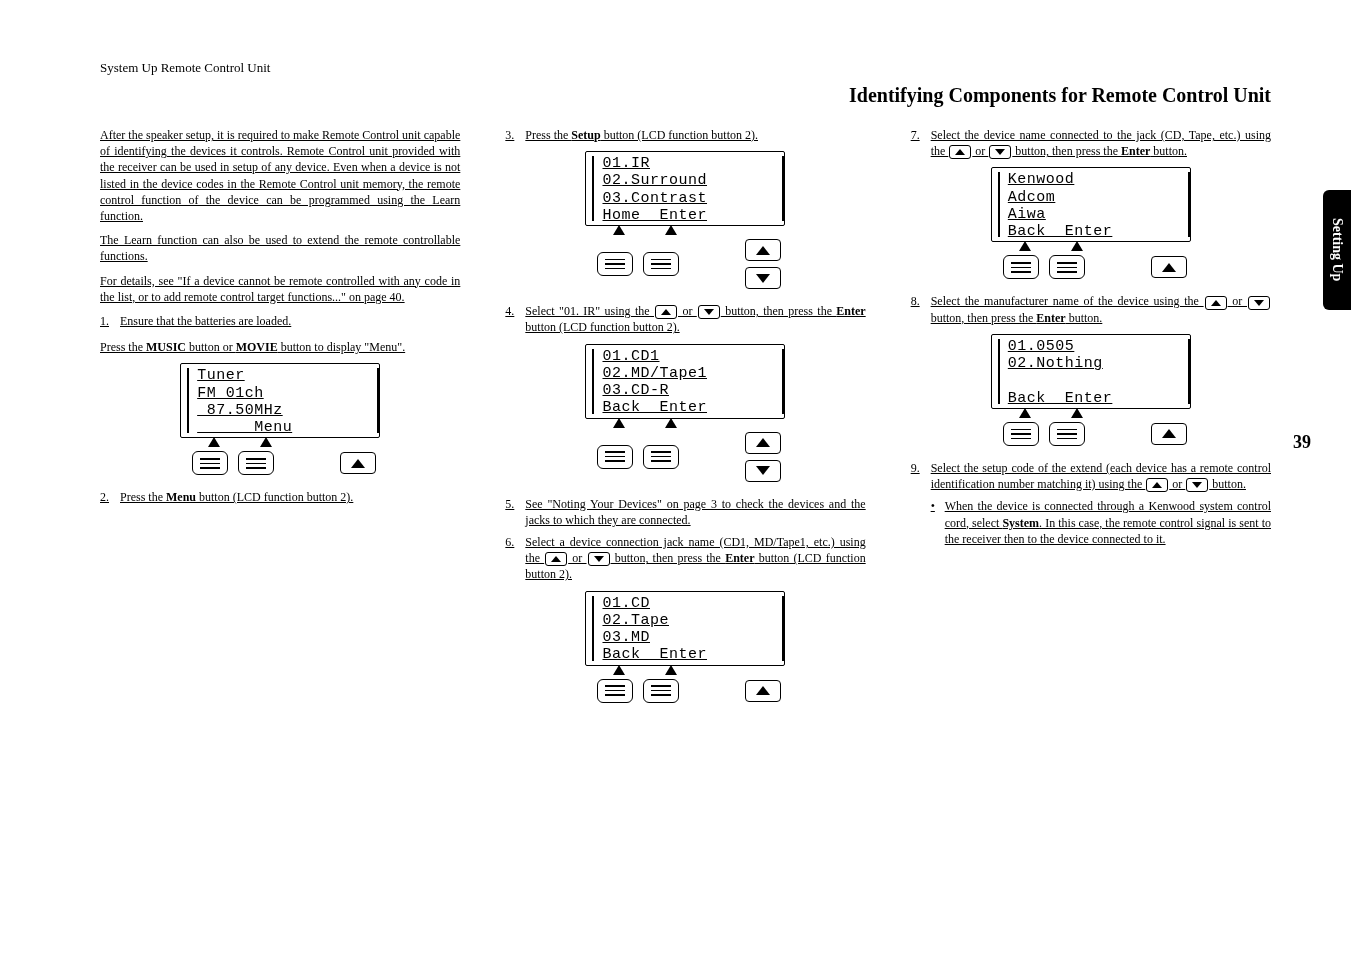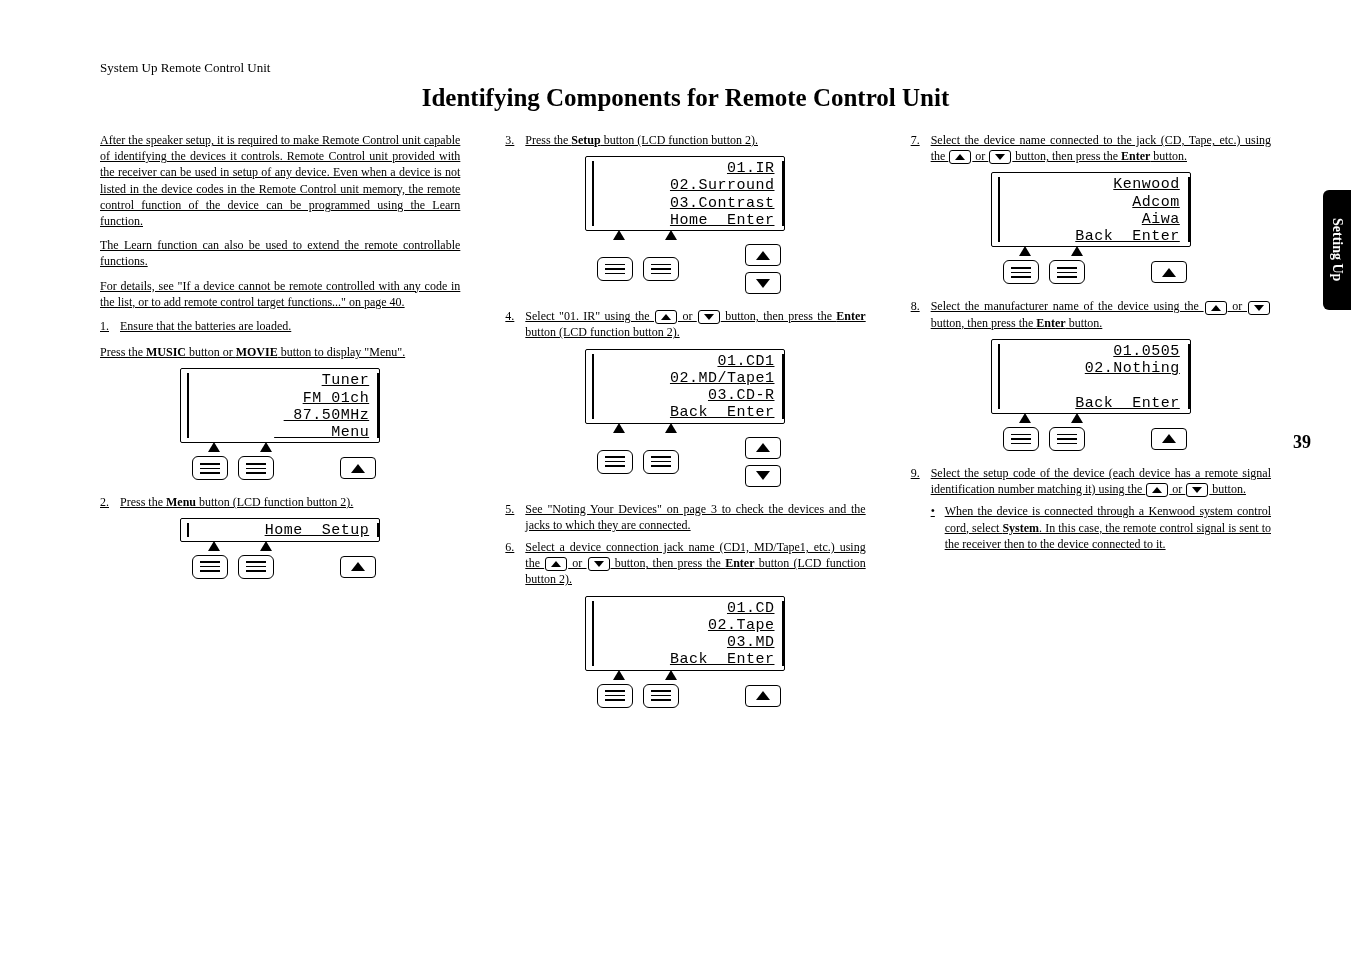--- a/index.html
+++ b/index.html
@@ -11,22 +11,22 @@
     width: 1351px;
     height: 954px;
     position: relative;
     padding: 60px 80px 40px 100px;
   }
   .header-section {
     font-size: 13px;
     margin-bottom: 8px;
   }
   .main-title {
-    text-align: center;
-    font-size: 25px;
+    text-align: right;
+    font-size: 20px;
     font-weight: bold;
     font-family: Georgia, serif;
     margin-bottom: 20px;
   }
   .columns {
     display: flex;
     gap: 45px;
     text-decoration: underline;
   }
   .col {
@@ -71,21 +71,20 @@
   .lcd-fig {
     margin: 8px auto 14px auto;
     width: 200px;
   }
   .lcd-screen {
     border: 1.5px solid #000;
     border-radius: 2px;
     padding-left:6px;
     display:flex;
     gap:6px;
-    text-align:right;
   }
   .lcd-screen .bar {
     width:2px; background:#000;
     margin:4px 0;
   }
   .lcd-lines {
     flex:1;
     font-family: 'Courier New', monospace;
     font-size: 15px;
     line-height: 1.15;
@@ -253,49 +252,20 @@
       </div>
     </div>
 
     <ol class="steps">
       <li>
           <span class="num">2.</span>
           <span class="body"><span>Press the </span><b>Menu</b><span> button (LCD function button 2).</span></span>
         </li>
     </ol>
 
-    <div class="lcd-fig nodown">
-      <div class="lcd-screen">
-        <div class="bar"></div>
-        <div class="lcd-lines">Home  Setup</div>
-        <div class="bar"></div>
-      </div>
-      <div class="lcd-arrows-row">
-          <div class="tri"></div>
-          <div class="tri"></div>
-        </div>
-      <div class="btn-row">
-        <div class="soft-btn">
-            <div class="line"></div>
-            <div class="line"></div>
-            <div class="line"></div>
-          </div>
-        <div class="soft-btn">
-            <div class="line"></div>
-            <div class="line"></div>
-            <div class="line"></div>
-          </div>
-        <div class="btn-stack">
-          <div class="arrow-btn up">
-              <div class="tri-up"></div>
-            </div>
-
-        </div>
-      </div>
-    </div>
   </div>
 
   <div class="col">
     <ol class="steps">
       <li>
           <span class="num">3.</span>
           <span class="body"><span>Press the </span><b>Setup</b><span> button (LCD function button 2).</span></span>
         </li>
     </ol>
 
@@ -499,21 +469,21 @@
               <div class="tri-up"></div>
             </div>
 
         </div>
       </div>
     </div>
 
     <ol class="steps">
       <li>
           <span class="num">9.</span>
-          <span class="body"><span>Select the setup code of the device (each device has a remote signal identification number matching it) using the </span><span class="inline-arrow up"></span><span> or </span><span class="inline-arrow down"></span><span> button.</span></span>
+          <span class="body"><span>Select the setup code of the extend (each device has a remote control identification number matching it) using the </span><span class="inline-arrow up"></span><span> or </span><span class="inline-arrow down"></span><span> button.</span></span>
         </li>
     </ol>
 
     <div class="bullet-item">
       <span class="bul">•</span>
       <span class="body"><span>When the device is connected through a Kenwood system control cord, select </span><b>System</b><span>. In this case, the remote control signal is sent to the receiver then to the device connected to it.</span></span>
     </div>
   </div>
 
 </div>

